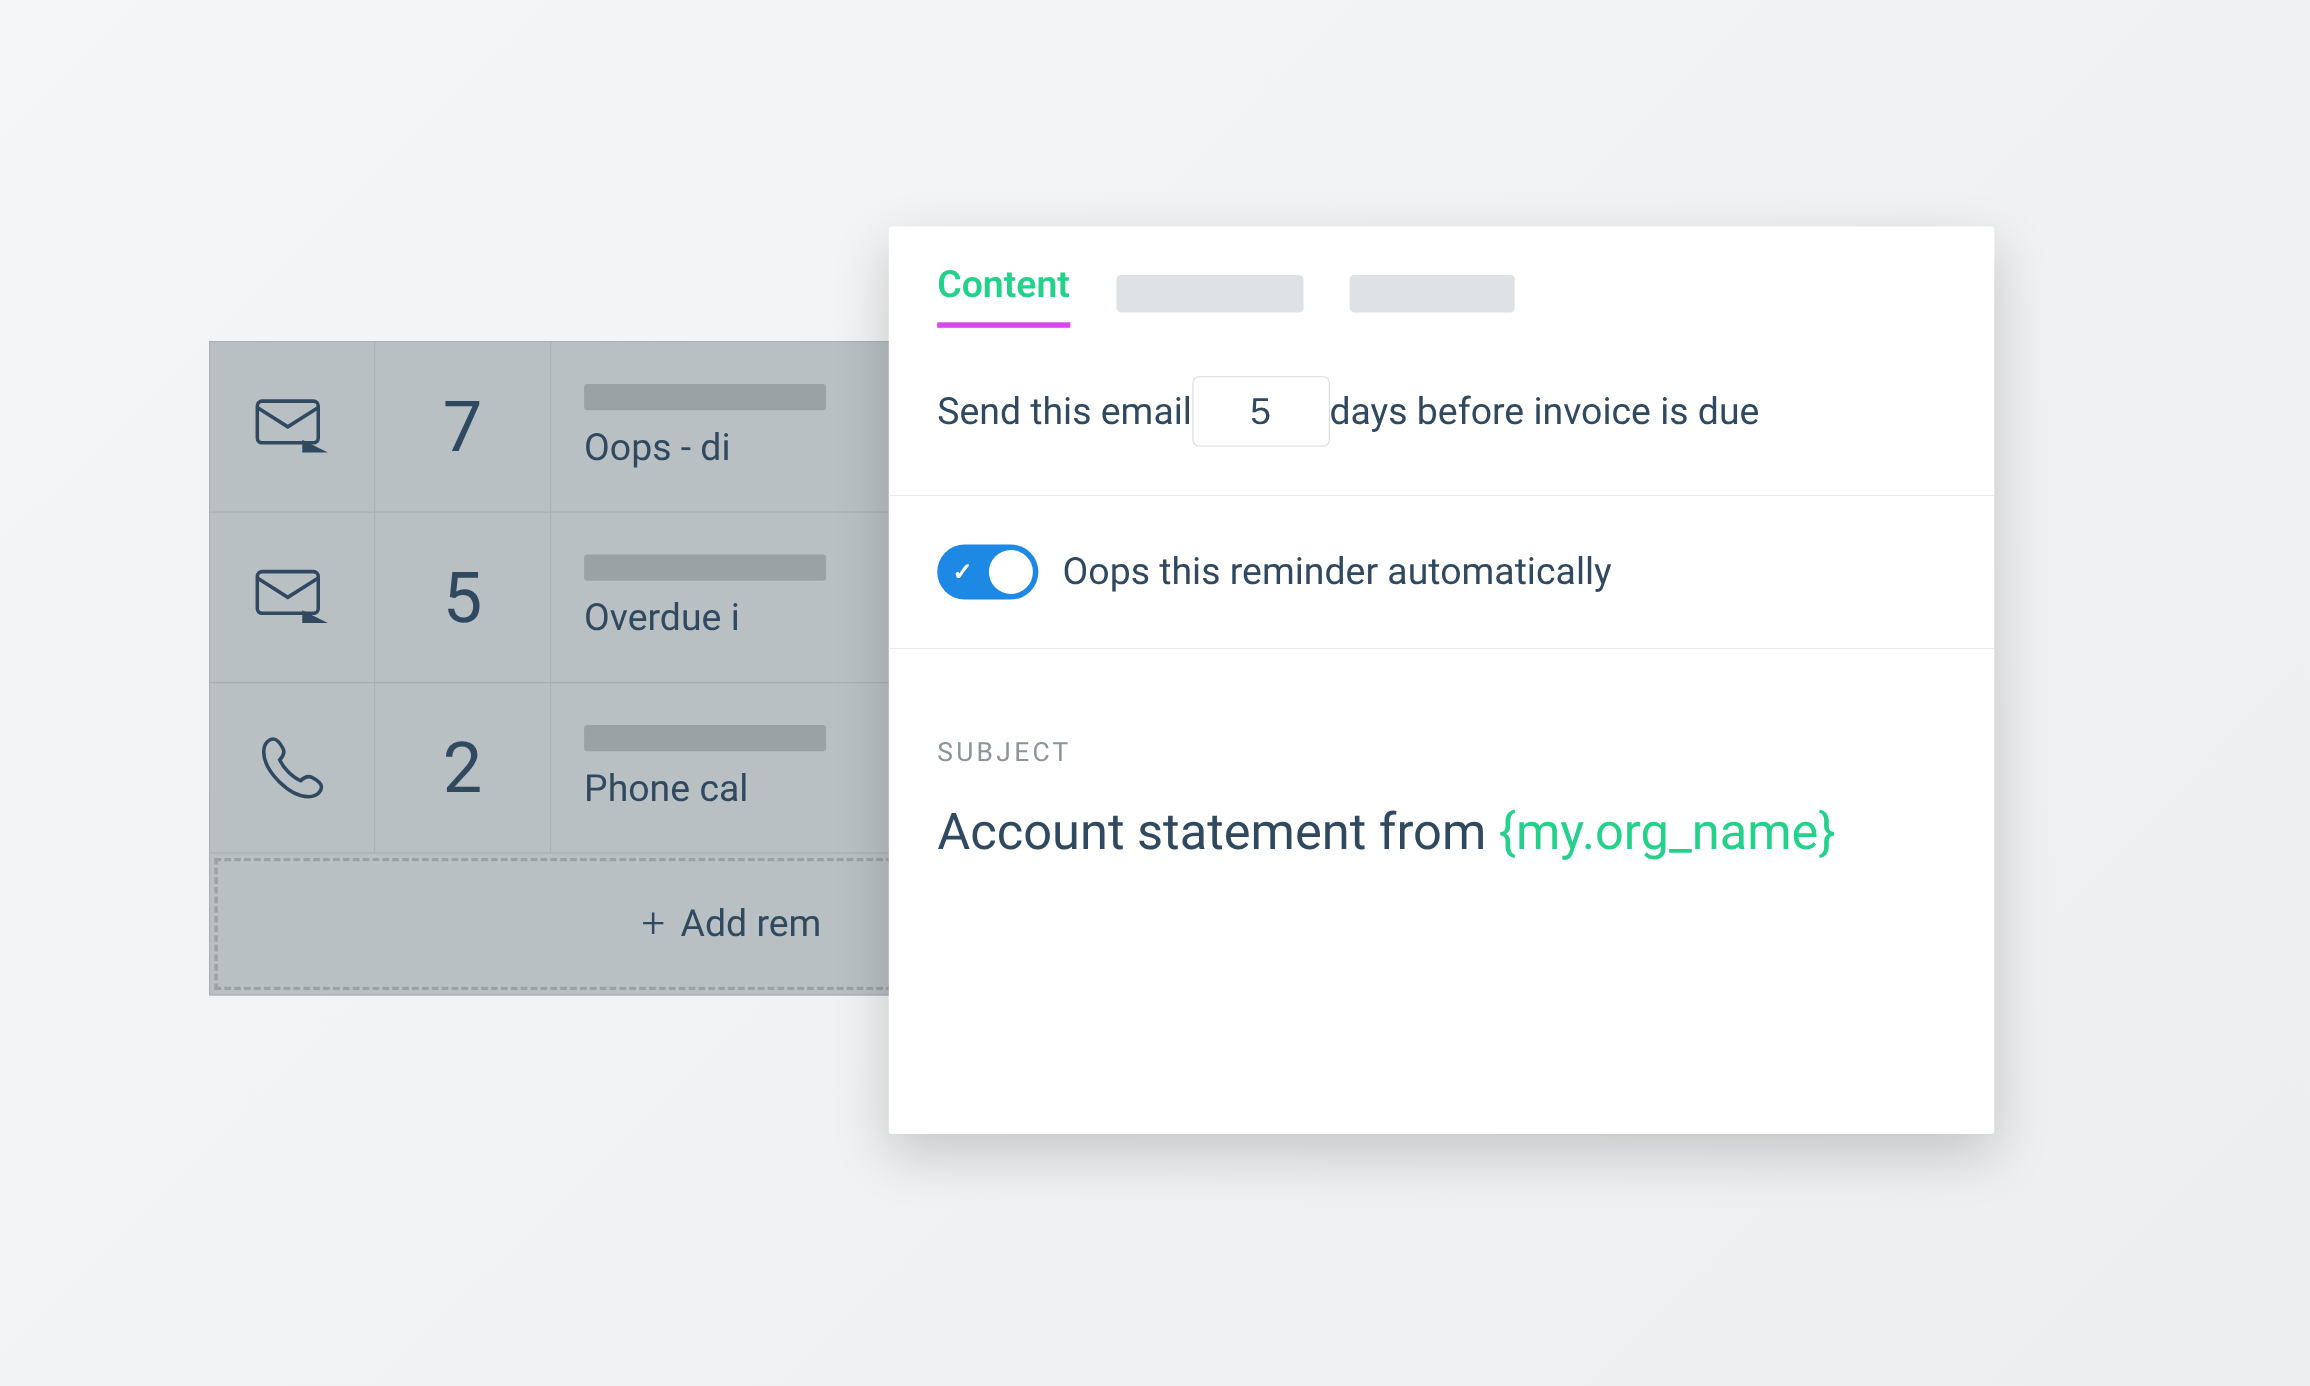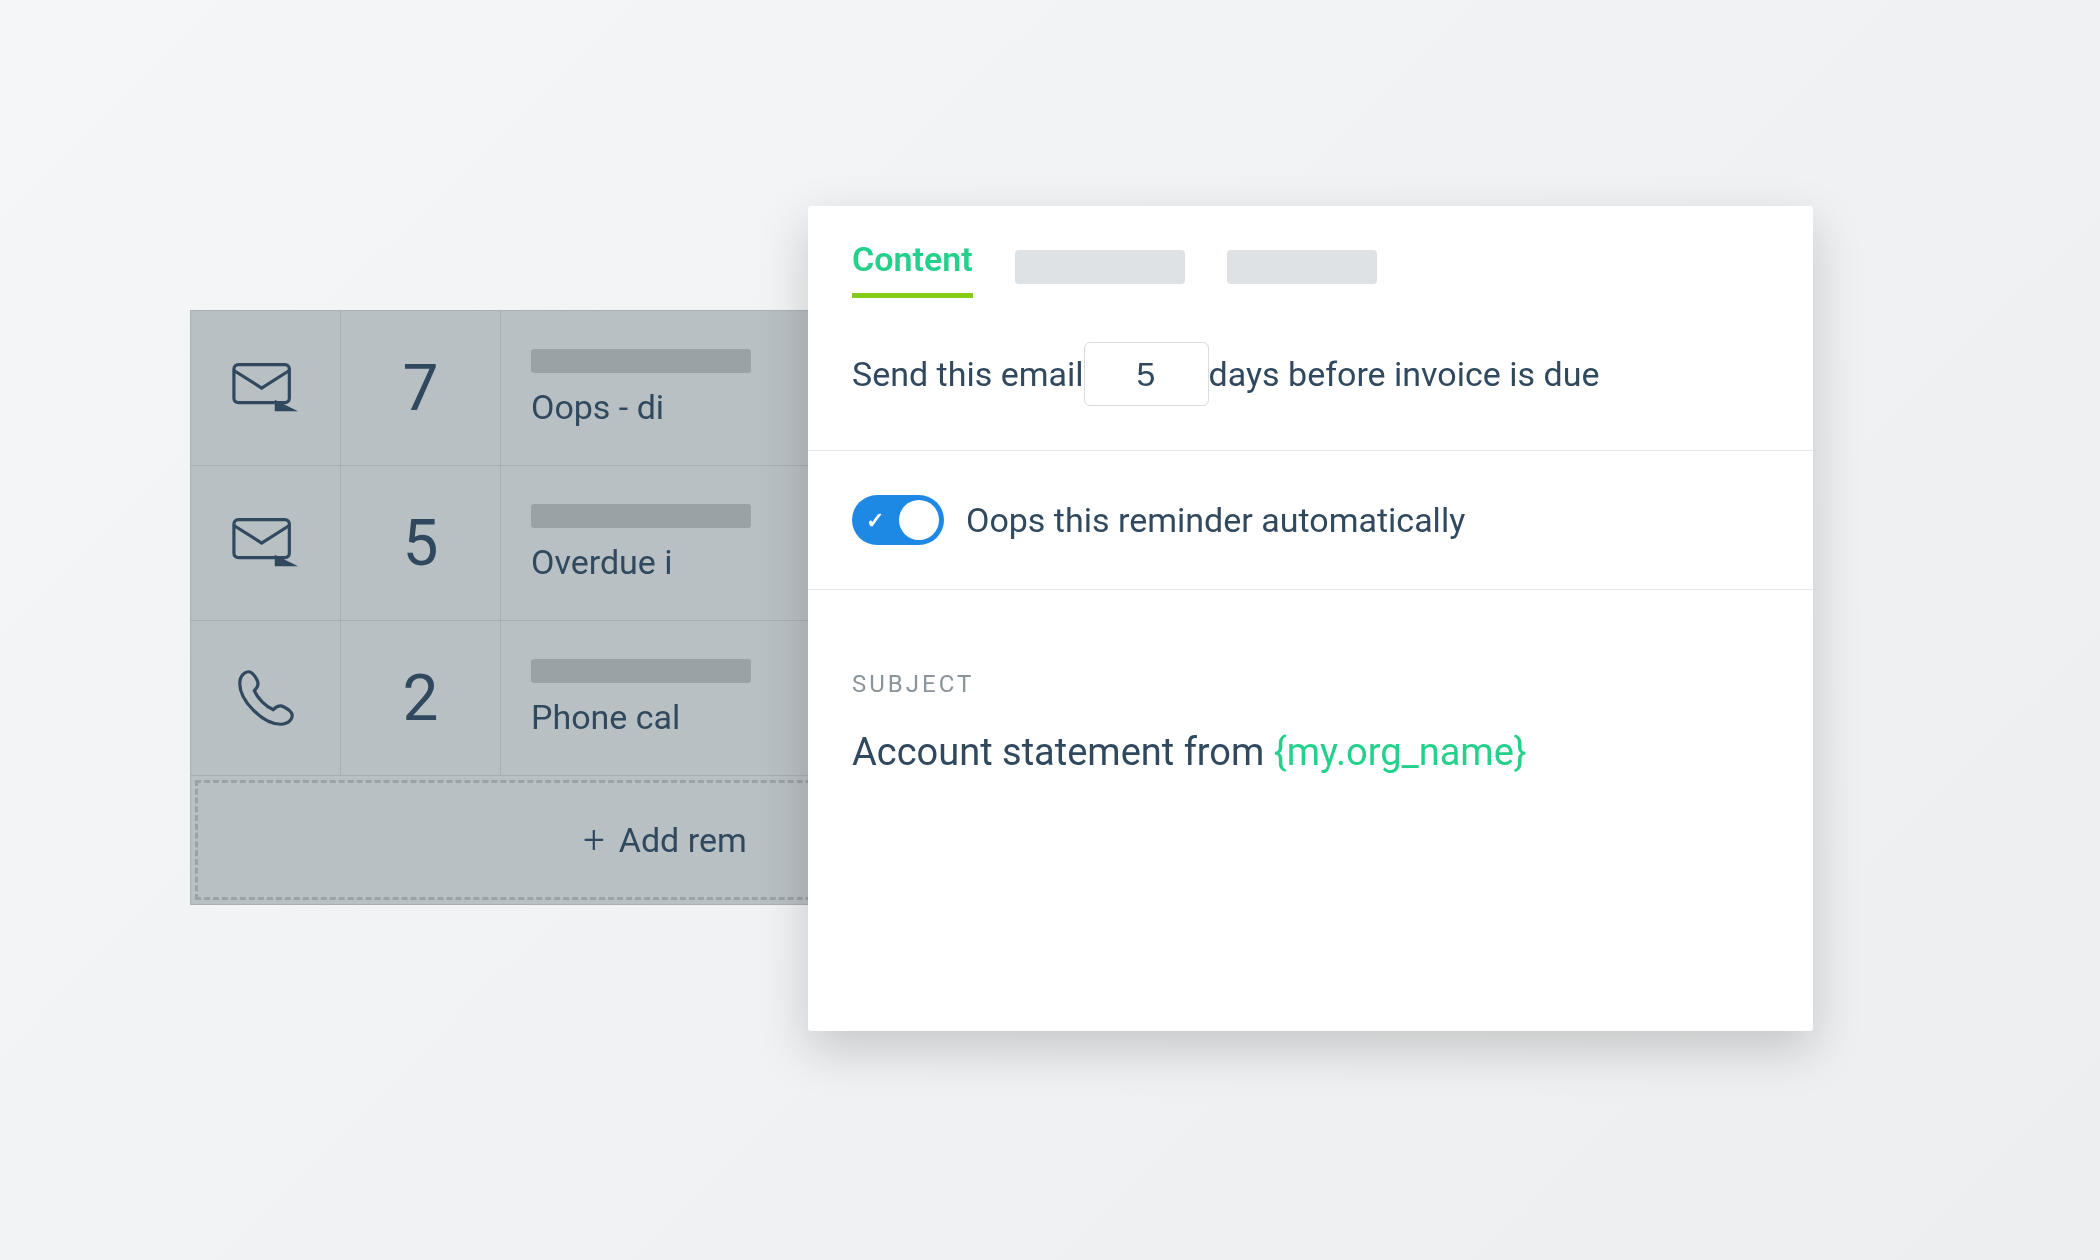--- a/index.html
+++ b/index.html
@@ -104,21 +104,21 @@
     align-items: flex-end;
     gap: 42px;
     padding: 28px 44px 0 44px;
     height: 92px;
   }
   .tab {
     font-size: 34px;
     font-weight: 600;
     color: #23d18b;
     padding-bottom: 14px;
-    border-bottom: 5px solid #84cc16;
+    border-bottom: 5px solid #d946ef;
     cursor: pointer;
   }
   .tab-skeleton {
     width: 170px;
     height: 34px;
     background: #dfe2e4;
     border-radius: 4px;
     margin-bottom: 14px;
   }
   .tab-skeleton.short { width: 150px; }
@@ -184,21 +184,21 @@
   }
 
   .subject-label {
     font-size: 24px;
     letter-spacing: 3px;
     color: #8a949b;
     margin-bottom: 32px;
     margin-top: 36px;
   }
   .subject-line {
-    font-size: 38px;
+    font-size: 46px;
     color: #30495f;
   }
   .subject-token { color: #23d18b; }
 </style>
 </head>
 <body>
 
 <div class="reminder-list">
 
   <div class="reminder-row">

